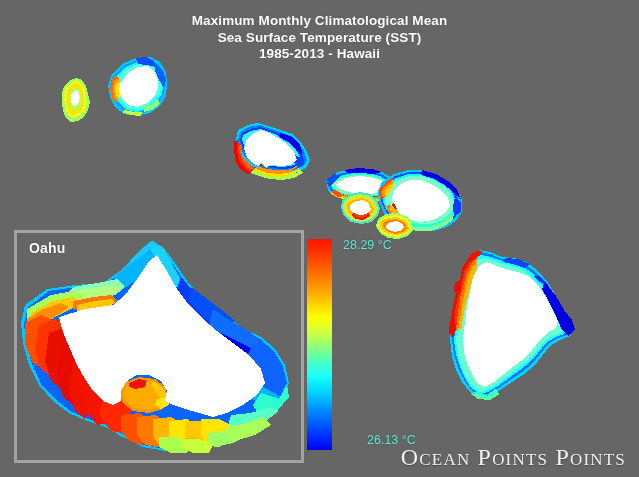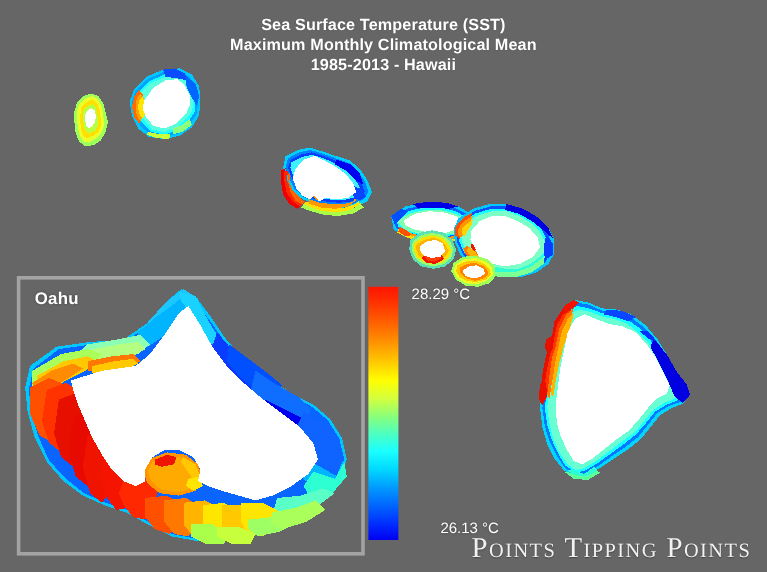--- a/index.html
+++ b/index.html
@@ -69,21 +69,21 @@
       #4dffc0 58%,
       #1affff 65%,
       #00d9ff 72%,
       #009dff 79%,
       #0061ff 87%,
       #002bff 94%,
       #0000f0 100%);
   }
   .cb-label {
     position:absolute; left:36px;
-    color:#ffffff;
+    color:#5eead4;
     font-size:12.5px;
     white-space:nowrap;
     text-shadow:0 0 2px rgba(0,0,0,.35);
   }
   #cb-label-max { top:-1px; }
   #cb-label-min { top:194px;margin-left:24px; }
 
   
   #logo {
     position:absolute; left:374px; top:444px;
@@ -97,22 +97,22 @@
     white-space:nowrap;
     text-shadow:0 1px 1px rgba(0,0,0,.35);
   }
 </style>
 </head>
 <body>
 
 <div id="fig">
 
   <div id="title-block">
+    <div>Maximum Monthly Climatological Mean</div>
     <div>Sea Surface Temperature (SST)</div>
-    <div>Maximum Monthly Climatological Mean</div>
     <div>1985-2013 - Hawaii</div>
   </div>
 
   <div id="map-layer">
     <svg viewBox="0 0 639 477" shape-rendering="crispEdges">
 
       <g>
 
         <path d="M64 86 L70 80 L76 78 L82 80 L86 86 L88 94 L90 102 L88 110 L84 117 L78 121 L71 122 L66 118 L63 111 L62 102 L62 93 Z" fill="#9dff5a"></path>
         <path d="M66 87 L71 82 L77 80 L82 83 L85 89 L86 96 L87 104 L85 110 L81 115 L75 118 L70 118 L67 114 L65 107 L64 99 L64 92 Z" fill="#eaff2b"></path>
@@ -311,15 +311,15 @@
         L96 172 L86 168 L76 158 L68 146 L60 132 L54 118 L48 104 L44 92 Z"></path>
     </svg>
   </div>
 
   <div id="colorbar-group">
     <div id="colorbar"></div>
     <div class="cb-label" id="cb-label-max">28.29 °C</div>
     <div class="cb-label" id="cb-label-min">26.13 °C</div>
   </div>
 
-  <div id="logo">Points Tipping Points</div>
+  <div id="logo">Ocean Points Points</div>
 
 </div>
 
 </body></html>

